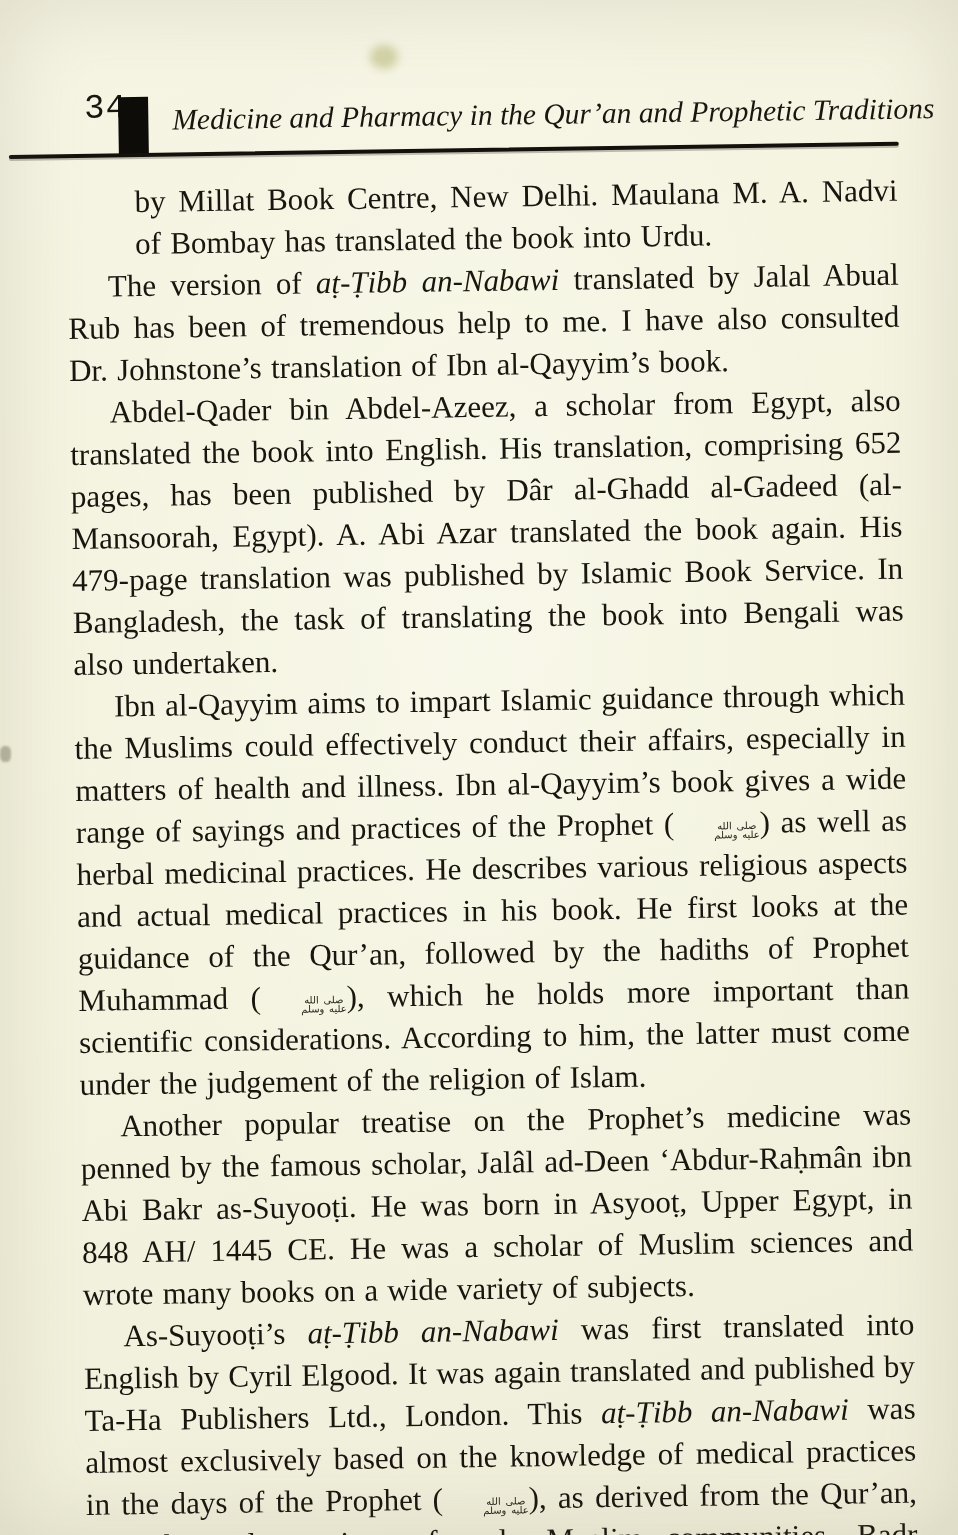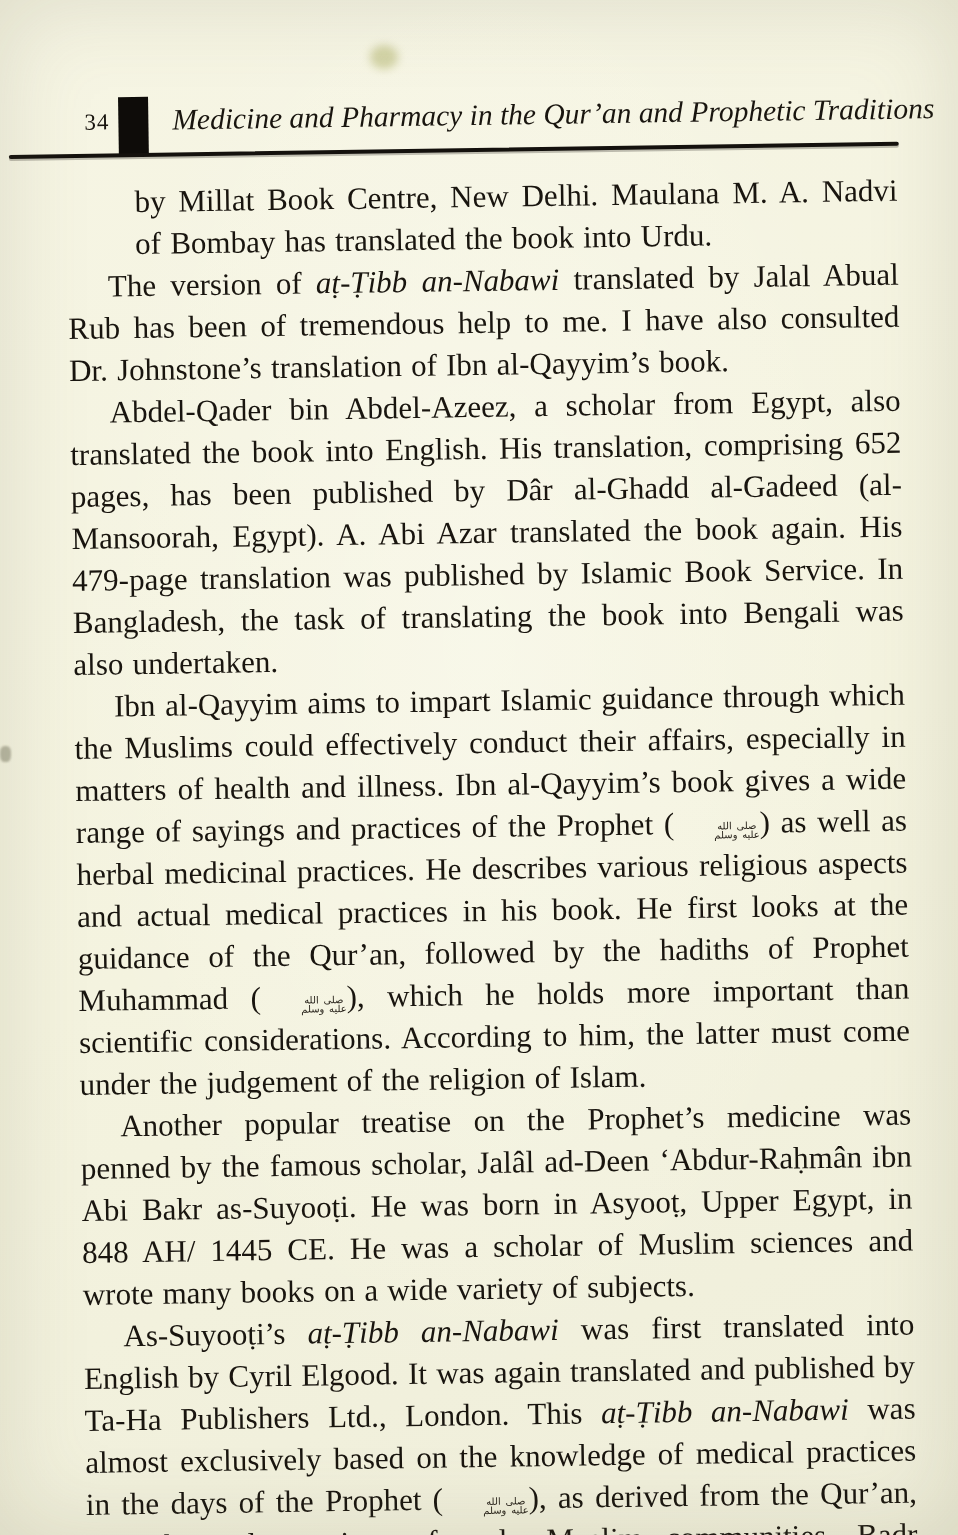--- a/index.html
+++ b/index.html
@@ -8,21 +8,21 @@
     width:958px;height:1535px;
     background:
       radial-gradient(ellipse at 50% 42%, rgba(255,255,250,0.35), rgba(0,0,0,0) 60%),
       linear-gradient(160deg,#f6f5e4 0%, #f4f3df 55%, #efeeda 100%);
     overflow:hidden;
     font-family:"Liberation Serif","DejaVu Serif",serif;
     color:#19150f;
   }
   .vignette{position:absolute;inset:0;box-shadow:inset 0 0 90px rgba(110,105,70,.18);pointer-events:none;}
   .scan{position:absolute;inset:0;transform:rotate(-0.85deg);transform-origin:50% 50%;}
-  .page-number{position:absolute;left:94px;top:104px;font-size:23px;letter-spacing:1px;}
+  .page-number{position:absolute;left:94px;top:84px;font-size:34px;letter-spacing:1px;font-family:Liberation Mono, monospace;}
   .marker-bar{position:absolute;left:128px;top:92px;width:30px;height:58px;background:#0e0c09;}
   .header-title{position:absolute;left:182px;top:99px;width:740px;font-style:italic;font-size:29.5px;white-space:nowrap;}
   .header-rule{position:absolute;left:18px;top:148px;width:890px;height:4px;background:#14110d;border-radius:2px;box-shadow:0 2px 0 rgba(20,17,13,.25);}
   .body-text{
     position:absolute;left:75px;top:176px;width:831px;
     font-size:31px;line-height:42px;text-align:justify;
     word-spacing:1.5px;
   }
   .para{margin:0;padding:0;}
   .para.first{text-indent:40px;}

